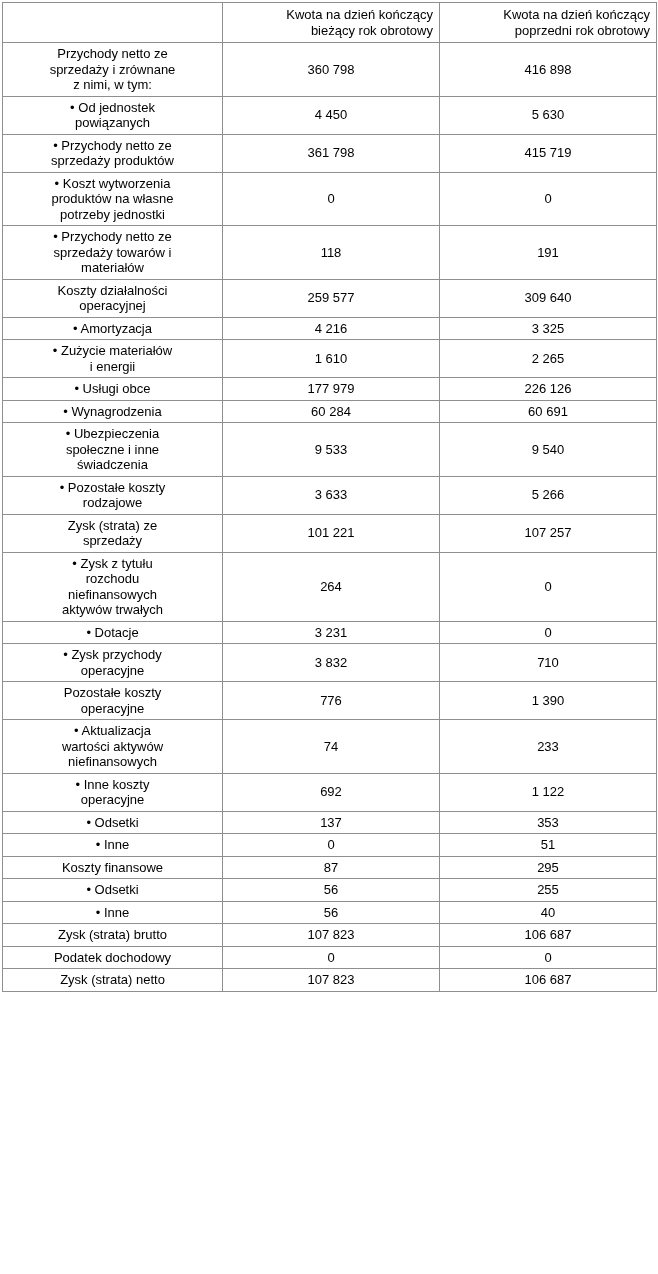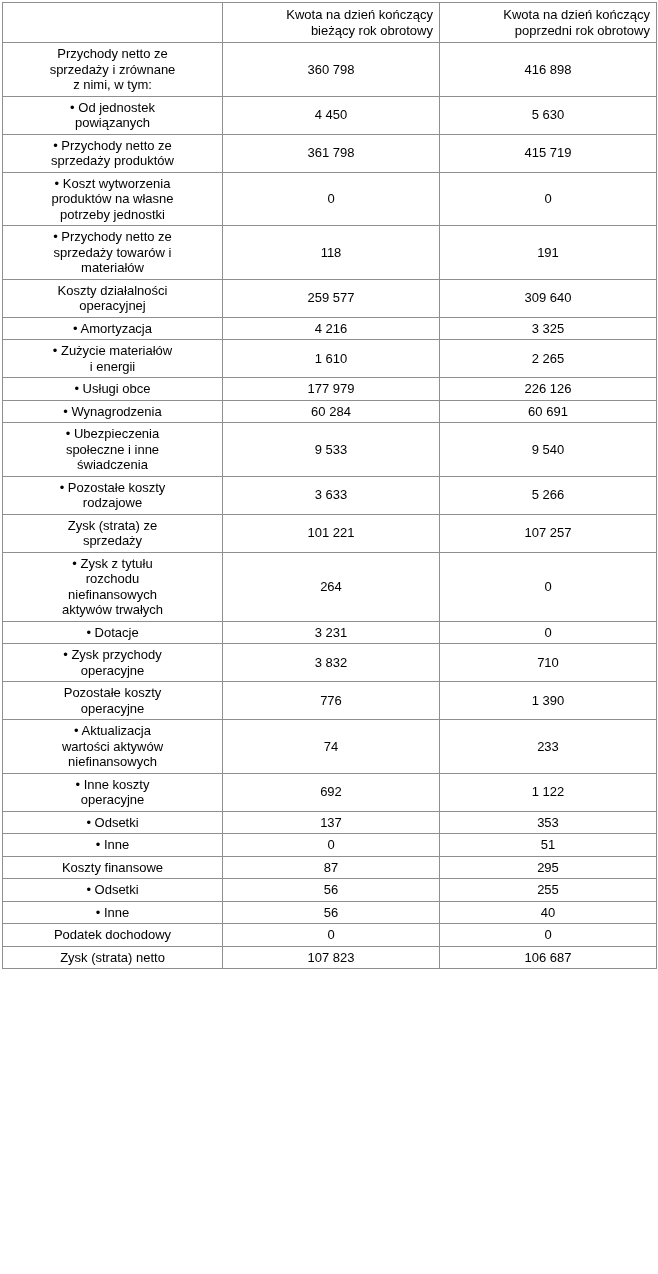--- a/index.html
+++ b/index.html
@@ -203,20 +203,25 @@
     <td class="label">• Odsetki</td>
     <td class="num">56</td>
     <td class="num">255</td>
   </tr>
         <tr>
     <td class="label">• Inne</td>
     <td class="num">56</td>
     <td class="num">40</td>
   </tr>
         <tr>
+    <td class="label">Zysk (strata) brutto</td>
+    <td class="num">107 823</td>
+    <td class="num">106 687</td>
+  </tr>
+        <tr>
     <td class="label">Podatek dochodowy</td>
     <td class="num">0</td>
     <td class="num">0</td>
   </tr>
         <tr>
     <td class="label">Zysk (strata) netto</td>
     <td class="num">107 823</td>
     <td class="num">106 687</td>
   </tr>
       </tbody>

